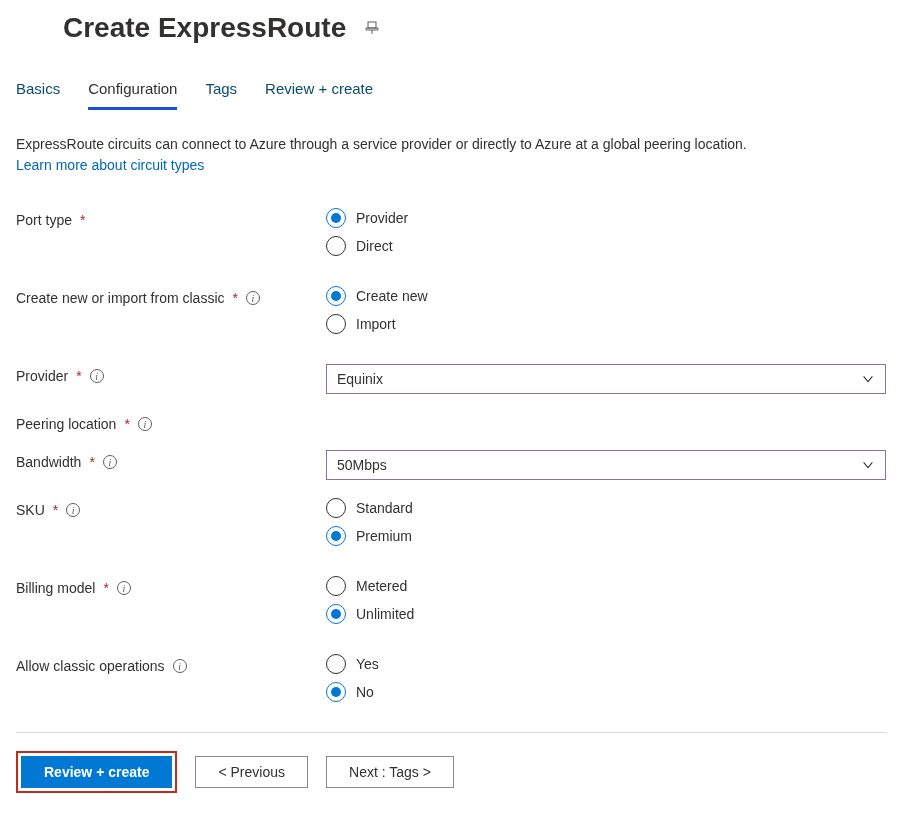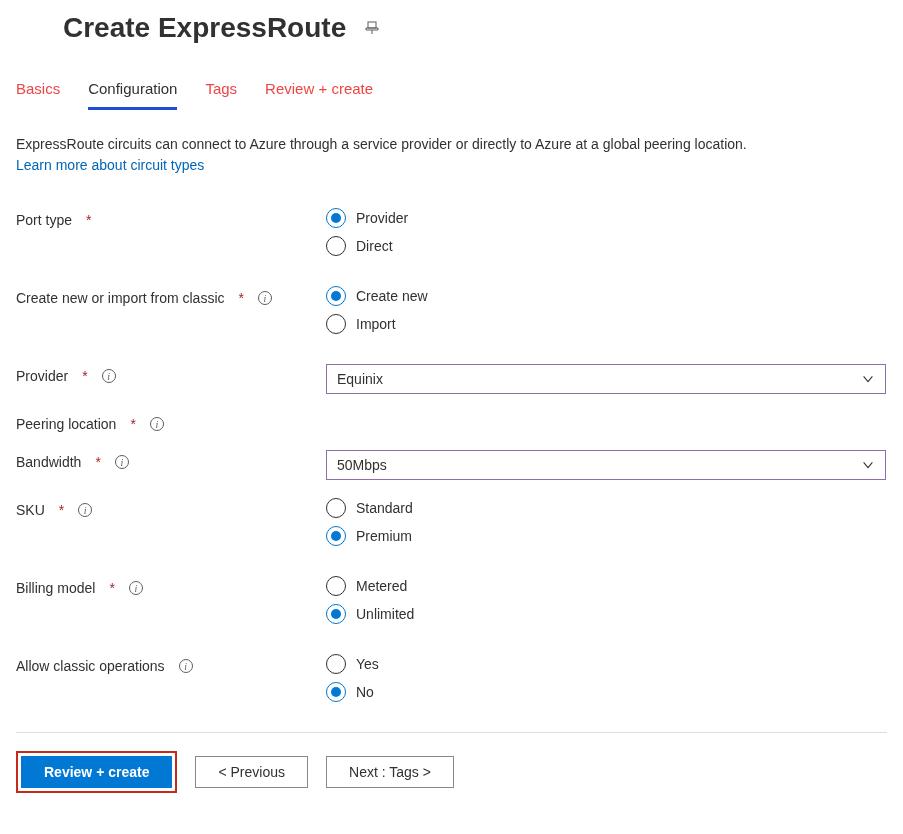--- a/index.html
+++ b/index.html
@@ -29,21 +29,21 @@
     }
     .tabs {
       display: flex;
       gap: 28px;
       border-bottom: none;
       margin-bottom: 24px;
     }
     .tab {
       padding: 6px 0 10px 0;
       cursor: pointer;
-      color: #ef4444;
+      color: #0c4a6e;
       font-size: 15px;
     }
     .tab.active {
       border-bottom: 3px solid #1d4ed8;
       font-weight: 400;
       color: #323130;
     }
     .description {
       margin-bottom: 32px;
       line-height: 1.5;
@@ -58,21 +58,21 @@
       display: flex;
       align-items: flex-start;
       margin-bottom: 18px;
     }
     .form-row.radio-row { margin-bottom: 30px; }
     .form-label {
       width: 310px;
       padding-top: 4px;
       display: flex;
       align-items: center;
-      gap: 14px;
+      gap: 8px;
       font-size: 14px;
       color: #323130;
       text-align: center;
     }
     .required { color: #a4262c; }
     .info-icon {
       width: 14px; height: 14px;
       border: 1px solid #605e5c;
       border-radius: 50%;
       display: inline-flex;

